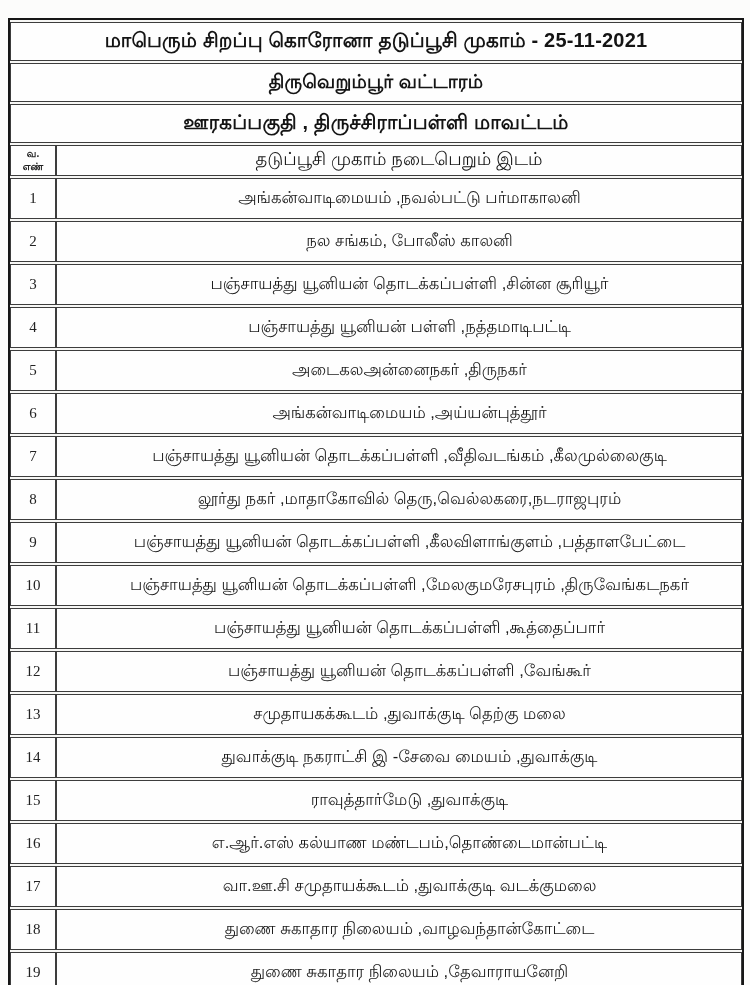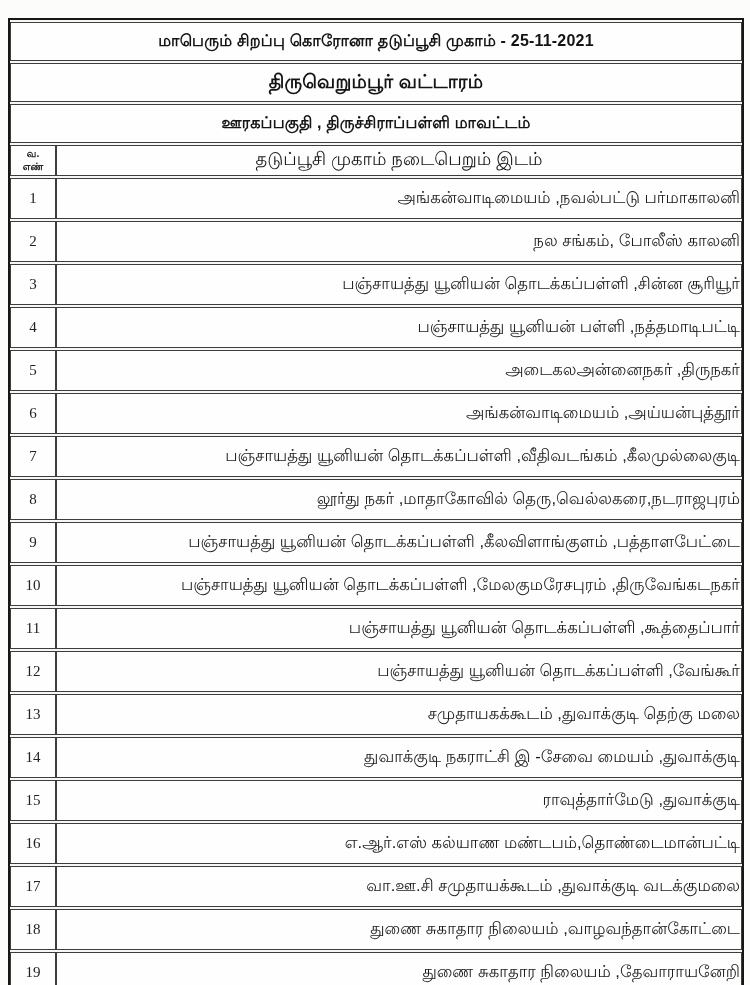--- a/index.html
+++ b/index.html
@@ -34,21 +34,21 @@
     border: 1px solid #3d3d3d;
     background: #fefefe;
     overflow: hidden;
     white-space: nowrap;
   }
   td.title-cell {
     height: 35px;
     text-align: center;
     vertical-align: middle;
     font-weight: 700;
-    font-size: 16px;
+    font-size: 20px;
     letter-spacing: 0.2px;
     color: #141414;
   }
   td.region-cell {
     font-size: 19px;
   }
   td.hnum-cell {
     height: 26px;
     text-align: center;
     vertical-align: top;
@@ -70,21 +70,21 @@
     height: 37px;
     text-align: center;
     vertical-align: middle;
     font-family: "Liberation Serif", serif;
     font-size: 15px;
     color: #222;
   }
   td.place-cell {
     height: 37px;
     vertical-align: middle;
-    text-align: right;
+    text-align: center;
     padding-left: 22px;
     font-size: 16.5px;
     font-weight: 500;
     color: #1a1a1a;
     margin-top: 36px;
   }
 </style>
 </head>
 <body>
 

